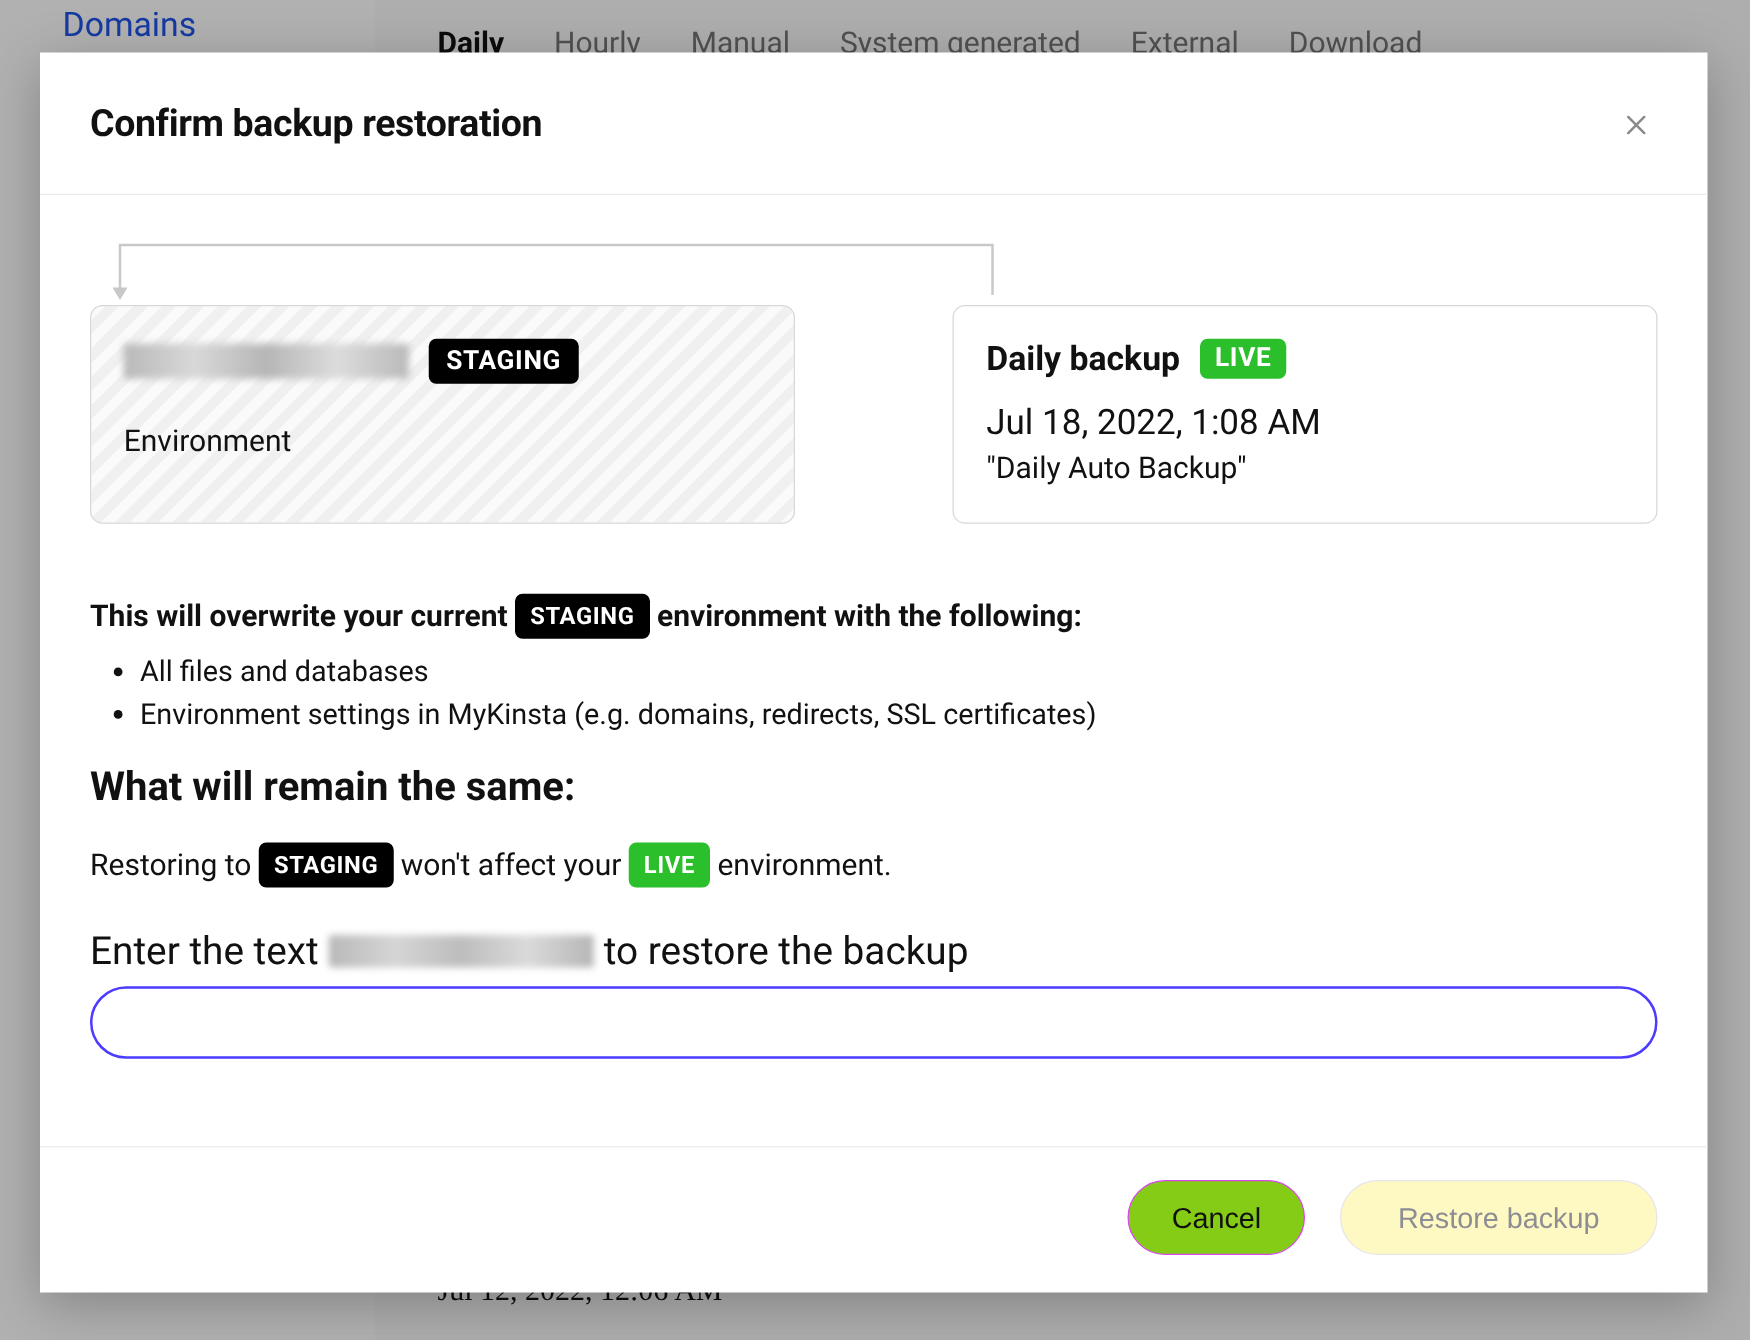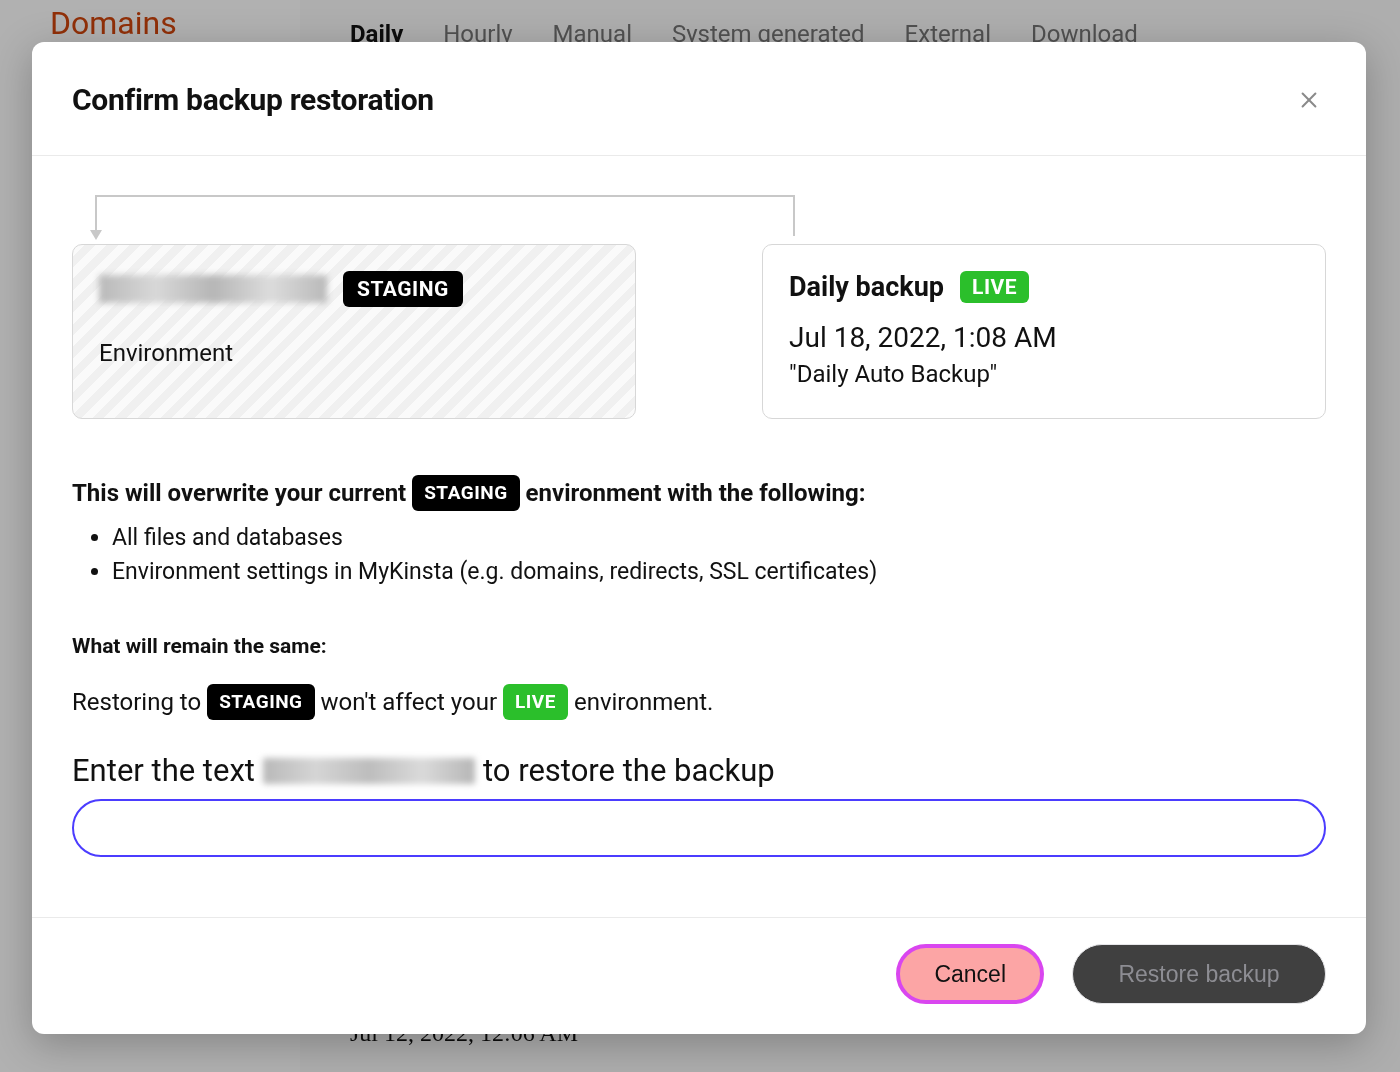--- a/index.html
+++ b/index.html
@@ -1,25 +1,25 @@
 <!DOCTYPE html>
 <html><head>
 <meta charset="utf-8">
 <style>
   * { box-sizing: border-box; margin: 0; padding: 0; }
   html, body { width: 1400px; height: 1072px; font-family: -apple-system, BlinkMacSystemFont, "Segoe UI", Roboto, Helvetica, Arial, sans-serif; background: #f5f5f5; overflow: hidden; }
   .bg { position: absolute; inset: 0; background: #e9e9e9; }
   .sidebar { position: absolute; left: 0; top: 0; width: 300px; height: 100%; background: #ededed; padding: 0 0 0 50px; }
-  .sidebar-item { font-size: 32px; color: #c2410c; margin-top: 4px; }
+  .sidebar-item { font-size: 27px; color: #1d4ed8; margin-top: 4px; }
   .bg-tabs { position: absolute; left: 350px; top: 20px; display: flex; gap: 40px; font-size: 24px; color: #6d6d6d; }
   .bg-tabs .active { color: #111; font-weight: 700; }
   .bg-backup-date { position: absolute; left: 350px; top: 1020px; font-size: 24px; color: #111; font-family: Liberation Serif, serif; }
   .overlay { position: absolute; inset: 0; background: rgba(0,0,0,0.25); }
 
-  .modal { position: absolute; left: 32px; top: 42px; width: 1334px; height: 992px; background: #fff; border-radius: 12px; box-shadow: 0 10px 40px rgba(0,0,0,0.25); display: flex; flex-direction: column; }
+  .modal { position: absolute; left: 32px; top: 42px; width: 1334px; height: 992px; background: #fff; border-radius: 0; box-shadow: 0 10px 40px rgba(0,0,0,0.25); display: flex; flex-direction: column; }
   .modal-header { padding: 40px 40px 38px 40px; border-bottom: 1px solid #eaeaea; display: flex; align-items: center; justify-content: space-between; }
   .modal-title { font-size: 30px; font-weight: 700; color: #111; letter-spacing: -0.3px; }
   .close-btn { width: 34px; height: 34px; display: flex; align-items: center; justify-content: center; color: #8a8a8a; cursor: pointer; background: transparent; border: none; }
   .close-btn svg { width: 22px; height: 22px; }
 
   .modal-body { padding: 36px 40px 24px 40px; flex: 1; overflow: auto; }
   .arrow-wrap { position: relative; height: 52px; margin-bottom: 0; }
   .arrow-wrap svg { position: absolute; left: 14px; top: 0; }
 
   .cards { display: flex; gap: 126px; margin-top: 0; }
@@ -39,29 +39,29 @@
   .tag-staging { background: #000; color: #fff; font-size: 21px; padding: 6px 14px; }
   .tag-staging-inline { background: #000; color: #fff; font-size: 19px; padding: 4px 12px; border-radius:6px; vertical-align: 2px;}
   .tag-live { background: #2bbf2b; color: #fff; font-size: 21px; padding: 4px 12px; }
   .tag-live-inline { background: #2bbf2b; color: #fff; font-size: 19px; padding: 4px 12px; border-radius:6px; vertical-align: 2px;}
 
   .section { margin-top: 56px; }
   .lead { font-size: 24px; color: #111; line-height: 1.45; }
   .lead strong { font-weight: 700; }
   ul.bullets { margin: 10px 0 0 40px; }
   ul.bullets li { font-size: 23px; color: #111; line-height: 1.5; }
-  .sub-head { font-size: 21px; font-weight: 700; color: #111; margin-top: 44px; }
+  .sub-head { font-size: 32px; font-weight: 700; color: #111; margin-top: 20px; }
   .note { font-size: 24px; color: #111; margin-top: 26px; line-height: 1.5; }
   .confirm-label { font-size: 31px; color: #111; margin-top: 32px; display: flex; align-items: center; gap: 8px; flex-wrap: wrap;}
   .confirm-input { width: 100%; margin-top: 10px; height: 58px; border: 2px solid #4b3cff; border-radius: 30px; padding: 0 24px; font-size: 22px; outline: none; }
 
   .modal-footer { border-top: 1px solid #eaeaea; padding: 26px 40px 30px; display: flex; justify-content: flex-end; gap: 28px; }
   .btn { height: 60px; border-radius: 30px; font-size: 23px; font-weight: 500; padding: 0 34px; cursor: pointer; display: inline-flex; align-items: center; justify-content: center; }
-  .btn-cancel { background: #fca5a5; border: 4px solid #d946ef; color: #111; }
-  .btn-restore { background: #404040; border: 1px solid #e6e6e9; color: #8d8d93; cursor: not-allowed; min-width: 254px;}
+  .btn-cancel { background: #84cc16; border: 1px solid #d946ef; color: #111; }
+  .btn-restore { background: #fef9c3; border: 1px solid #e6e6e9; color: #8d8d93; cursor: not-allowed; min-width: 254px;}
 </style>
 </head>
 <body>
 
 <div class="bg">
   <div class="sidebar">
     <div class="sidebar-item">Domains</div>
   </div>
   <div class="bg-tabs">
     <span class="active">Daily</span>

